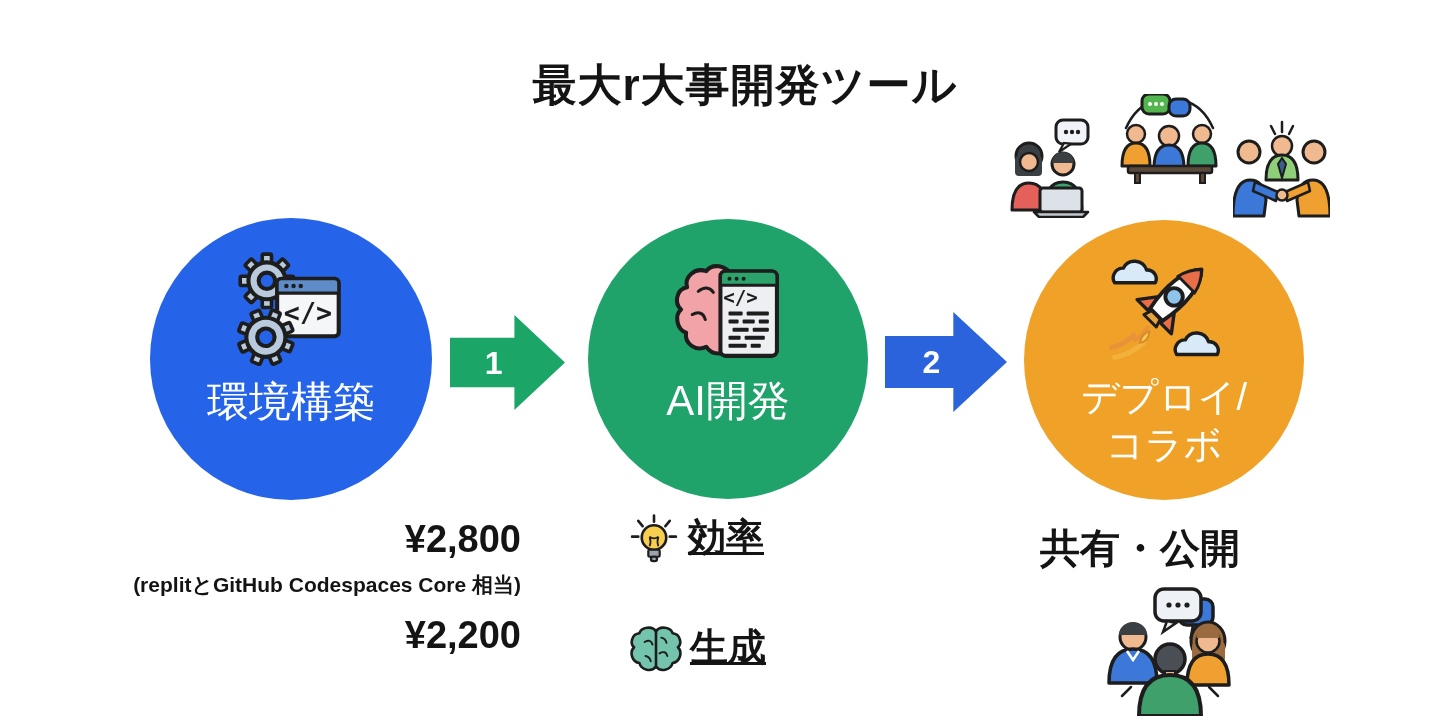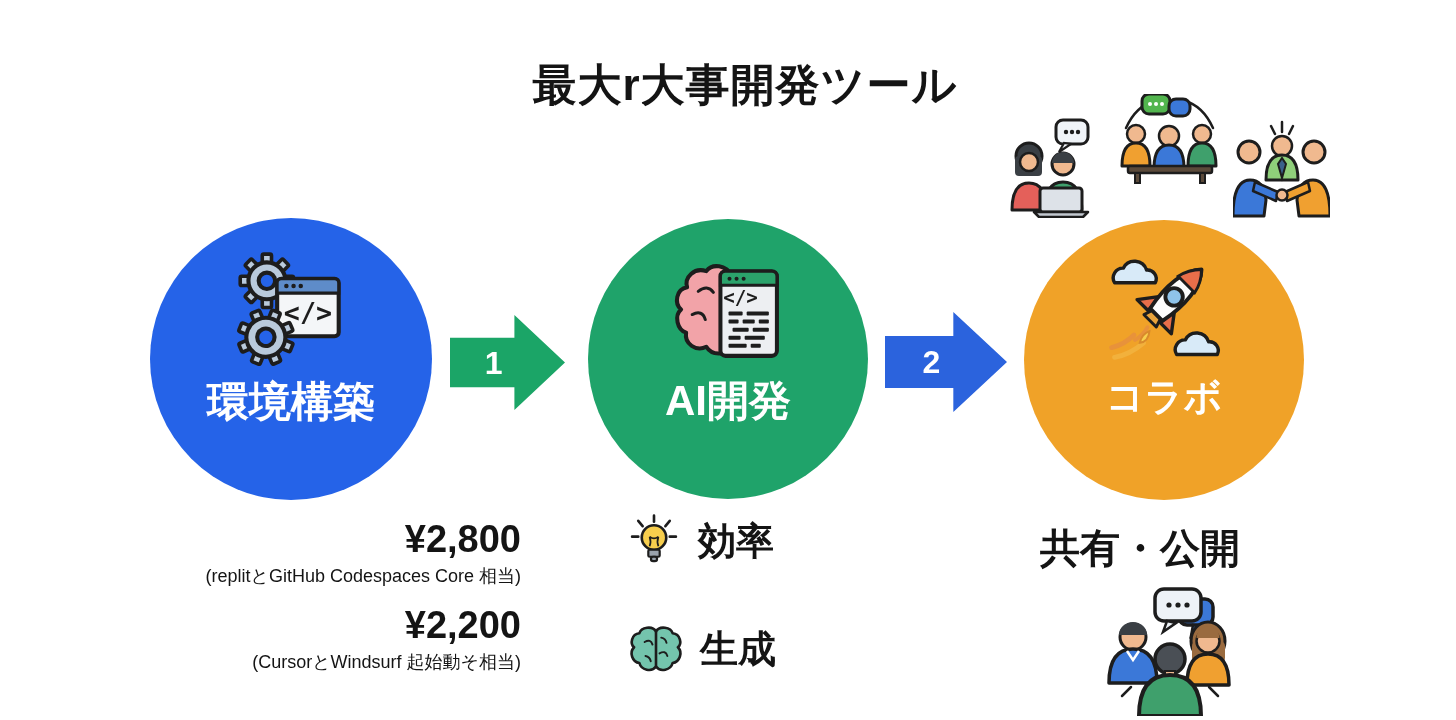--- a/index.html
+++ b/index.html
@@ -12,36 +12,36 @@
     position:absolute; left:0; top:56px; width:1490px; text-align:center;
     font-size:44px; font-weight:800; letter-spacing:1px; color:#141414;
   }
   .circle {
     position:absolute; border-radius:50%; display:flex; flex-direction:column;
     align-items:center; text-align:center; color:#ffffff;
   }
   .circle-setup  { left:150px; top:218px; width:282px; height:282px; background:#2563e8; padding-top:30px; }
   .circle-aidev  { left:588px; top:219px; width:280px; height:280px; background:#1fa36a; padding-top:40px; }
   .circle-deploy { left:1024px; top:220px; width:280px; height:280px; background:#f0a228; padding-top:22px; }
-  .circle-label { font-size:42px; font-weight:700; margin-top:12px; line-height:1.15; }
+  .circle-label { font-size:42px; font-weight:400; margin-top:12px; line-height:1.15; }
   .circle-deploy .circle-label { font-size:38px; margin-top:6px; line-height:1.25; }
   .arrow { position:absolute; }
   .arrow-shape { position:absolute; inset:0;
     clip-path:polygon(0 24%, 56% 24%, 56% 0, 100% 50%, 56% 100%, 56% 76%, 0 76%); }
   .arrow-1 { left:450px; top:315px; width:115px; height:95px; }
   .arrow-1 .arrow-shape { background:#1ba567; }
   .arrow-2 { left:885px; top:312px; width:122px; height:100px; }
   .arrow-2 .arrow-shape { background:#2b63dd; }
   .arrow-num { position:absolute; left:38%; top:50%; transform:translate(-50%,-50%);
     color:#fff; font-size:32px; font-weight:800; }
   .price-block { position:absolute; left:61px; top:518px; width:460px; text-align:right; }
   .price-amount { font-size:38px; font-weight:800; line-height:1.15; }
-  .price-note { font-size:18px; font-weight:400; line-height:1.3; margin-top:3px; }
+  .price-note { font-size:21px; font-weight:700; line-height:1.3; margin-top:9px; }
   .price-item + .price-item { margin-top:16px; }
-  .feature-row { position:absolute; display:flex; align-items:center; gap:16px; }
+  .feature-row { position:absolute; display:flex; align-items:flex-start; gap:6px;text-decoration:underline; }
   .feature-row-1 { left:626px; top:512px; }
   .feature-row-2 { left:628px; top:622px; }
   .feature-label { font-size:38px; font-weight:800; }
   .caption { position:absolute; left:1040px; top:521px; width:260px; text-align:left;
     font-size:40px; font-weight:800; }
   .deco { position:absolute; }
   svg { display:block; }
 </style>
 </head>
 <body>
@@ -135,41 +135,41 @@
           <path d="M-6 24 L-9 33 L9 33 L6 24 Z" fill="#e8a33c" stroke="#1d1d1d" stroke-width="3" stroke-linejoin="round"></path>
           <path d="M-9 6 L-25 27 L-9 27 Z" fill="#e86e4a" stroke="#1d1d1d" stroke-width="3.5" stroke-linejoin="round"></path>
           <path d="M9 6 L25 27 L9 27 Z" fill="#e86e4a" stroke="#1d1d1d" stroke-width="3.5" stroke-linejoin="round"></path>
           <path d="M0 -42 C12 -30 15 -4 9 24 L-9 24 C-15 -4 -12 -30 0 -42 Z" fill="#fdfdfd" stroke="#1d1d1d" stroke-width="4" stroke-linejoin="round"></path>
           <path d="M0 -42 C7 -35 10.5 -28 12 -20 L-12 -20 C-10.5 -28 -7 -35 0 -42 Z" fill="#e86e4a" stroke="#1d1d1d" stroke-width="3"></path>
           <circle cx="0" cy="-2" r="9" fill="#8fc3ea" stroke="#1d1d1d" stroke-width="4"></circle>
         </g>
       </svg>
     </span>
     <div class="circle-label">
+      <div>デプロイ/</div>
       <div>コラボ</div>
     </div>
   </div>
 
   <div class="arrow arrow-1">
     <div class="arrow-shape"></div>
     <span class="arrow-num">1</span>
   </div>
   <div class="arrow arrow-2">
     <div class="arrow-shape"></div>
     <span class="arrow-num">2</span>
   </div>
 
   <div class="price-block">
     <div class="price-item">
       <div class="price-amount">¥2,800</div>
       <div class="price-note">(replitとGitHub Codespaces Core 相当)</div>
     </div>
     <div class="price-item">
       <div class="price-amount">¥2,200</div>
-      <div class="price-note">(CursorとWindsurf 起始動そ相当)</div>
     </div>
   </div>
 
   <div class="feature-row feature-row-1">
     <span>
       <svg width="56" height="58" viewBox="0 0 64 64">
         <g stroke="#1d1d1d" stroke-width="3" stroke-linecap="round">
           <line x1="32" y1="3" x2="32" y2="10"></line>
           <line x1="14" y1="9" x2="19" y2="15"></line>
           <line x1="50" y1="9" x2="45" y2="15"></line>

